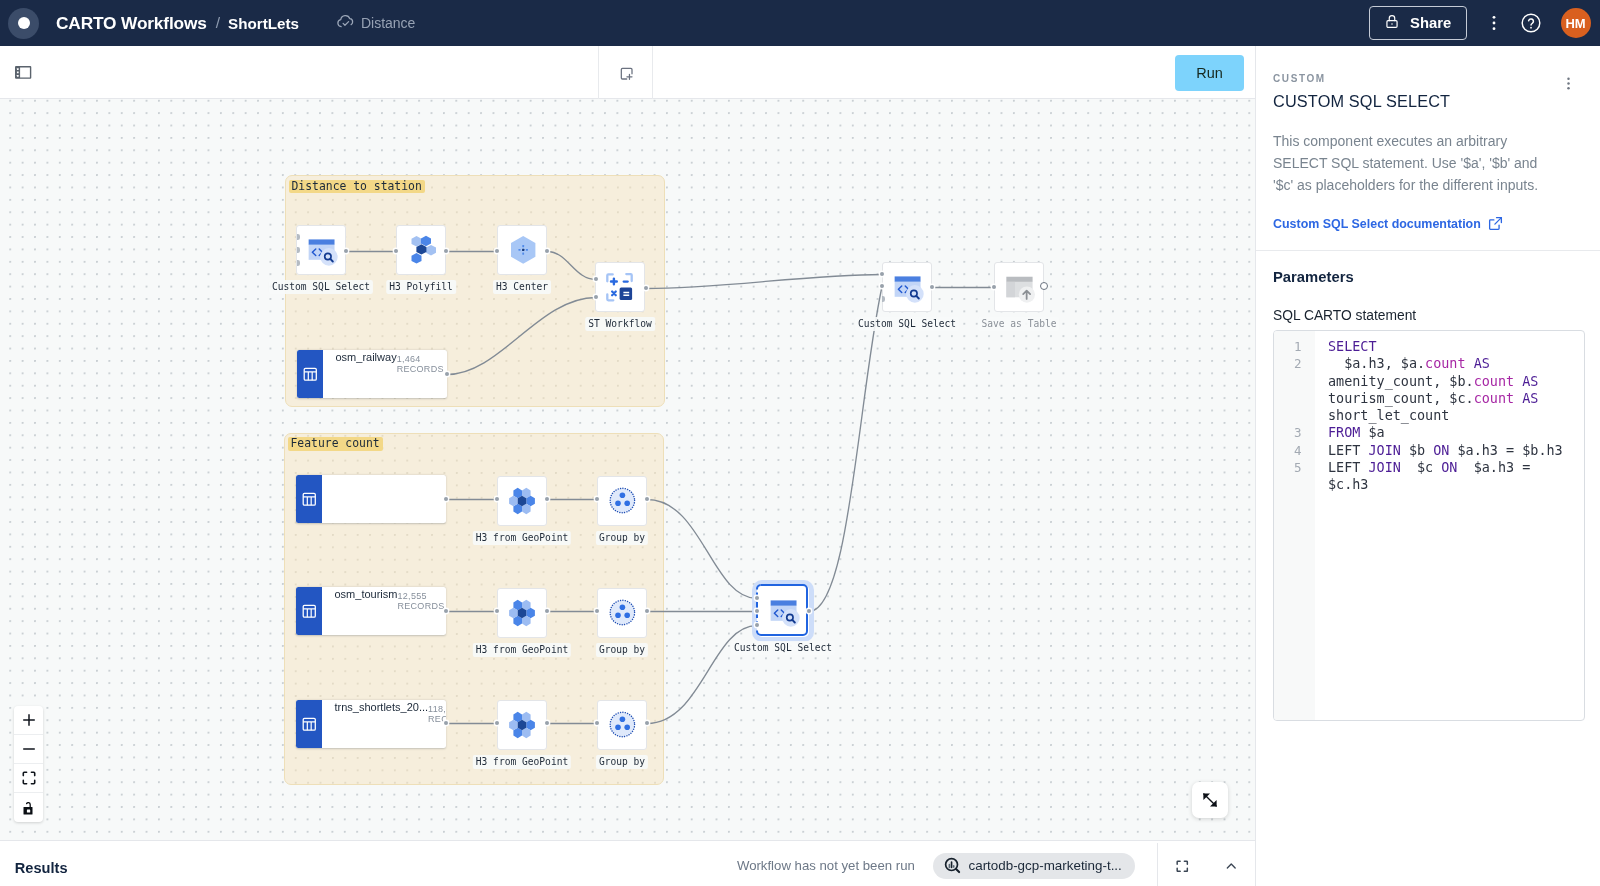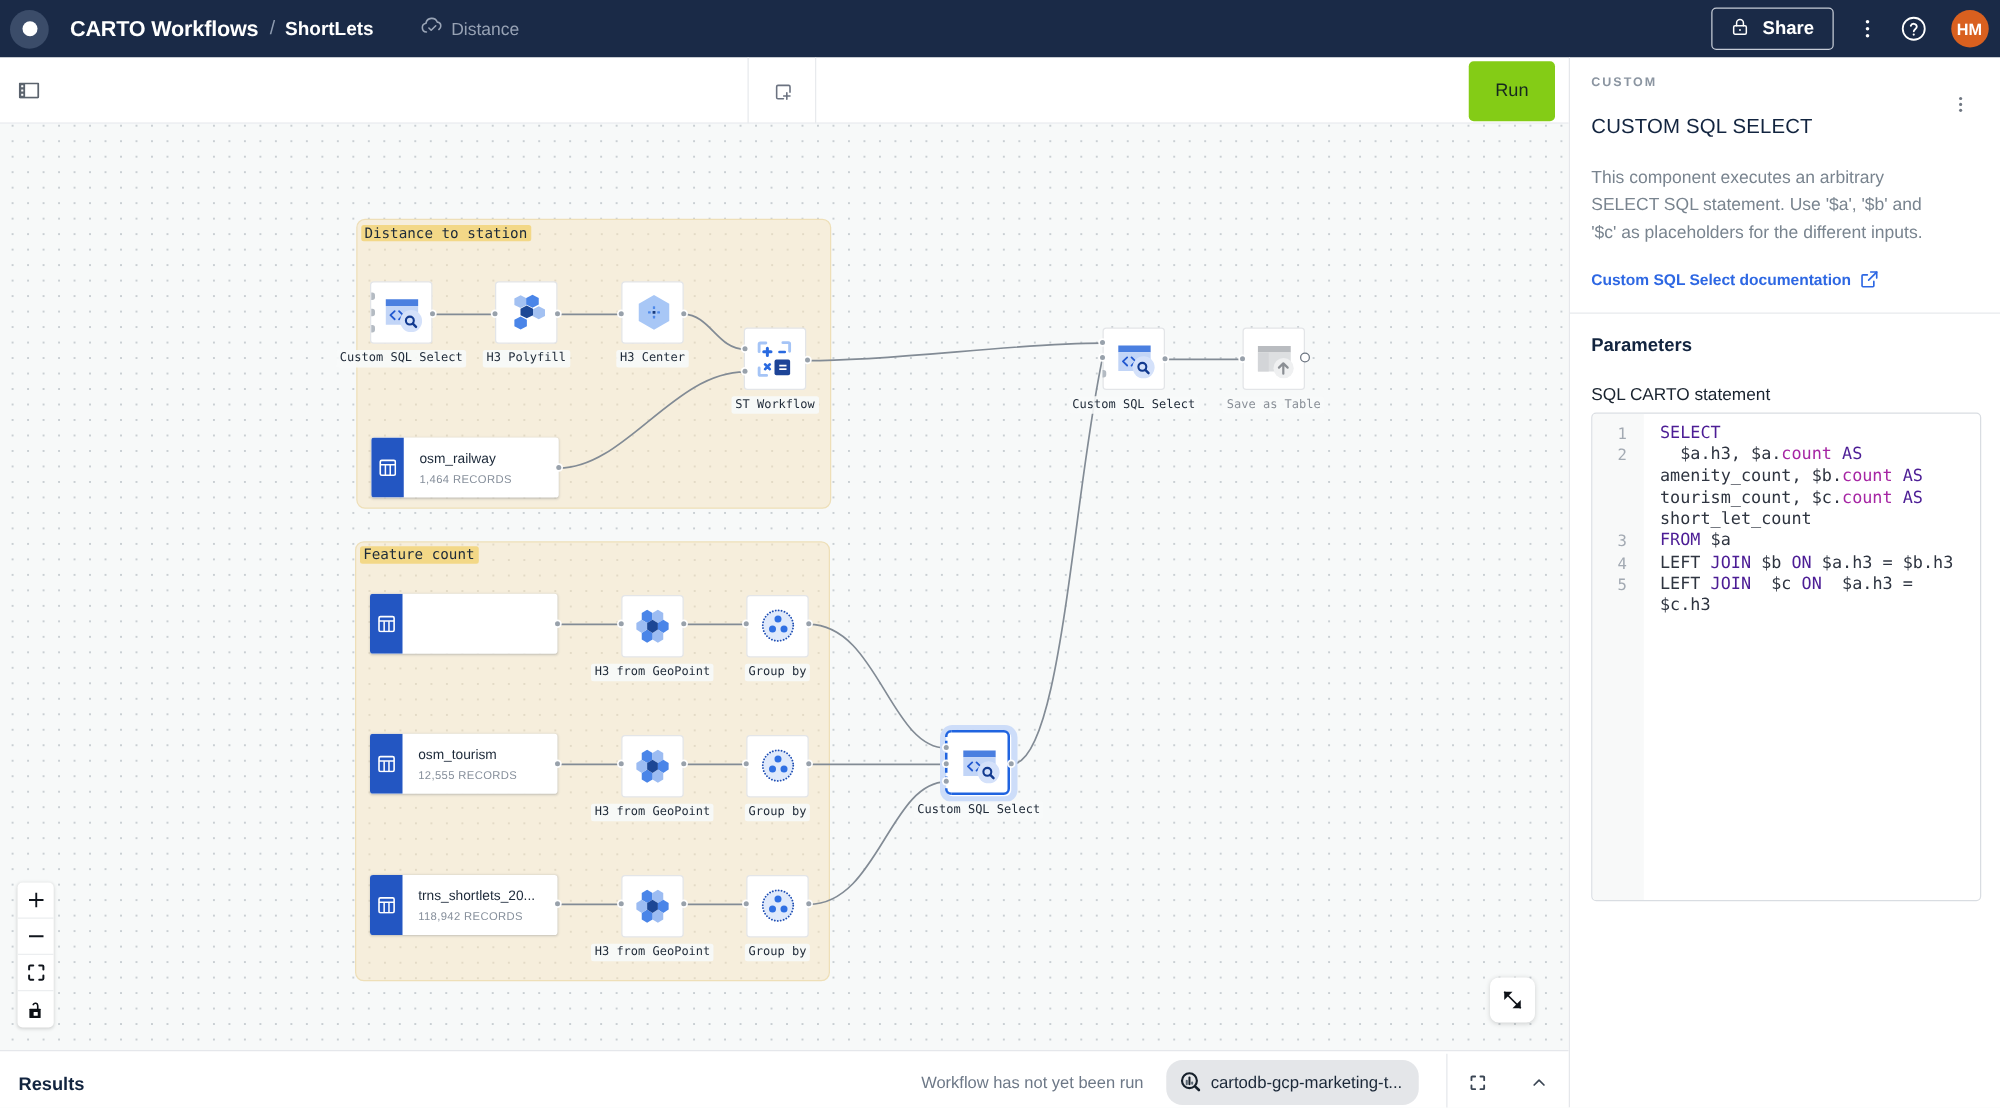--- a/index.html
+++ b/index.html
@@ -53,22 +53,22 @@
   .toolbar {
     position:absolute; left:0; top:46px; width:1255px; height:53px;
     background:#fff; border-bottom:1px solid #e5e7eb;
     display:flex; align-items:center;
   }
   .tb-left { width:599px; height:53px; display:flex; align-items:center; border-right:1px solid #e8eaed; }
   .tb-left .ic { margin-left:15.4px; margin-top:1.5px; display:flex; }
   .tb-mid { width:53.7px; height:53px; padding-top:3.5px; padding-left:2.5px; display:flex; align-items:center; justify-content:center; border-right:1px solid #e8eaed; }
   .tb-right { flex:1; height:53px; display:flex; align-items:center; justify-content:flex-end; padding-right:11px; padding-top:1px; }
   .run-btn {
-    height:48px; min-width:69px; padding:0 16px; border-radius:4px;
-    background:#84cc16; border:none; color:#16281f; font-size:14.5px; font-weight:400;
+    height:36px; min-width:69px; padding:0 16px; border-radius:4px;
+    background:#7dd3fc; border:none; color:#16281f; font-size:14.5px; font-weight:400;
     display:flex; align-items:center; justify-content:center; cursor:pointer;
     font-family:"Liberation Sans", sans-serif;
   }
 
   
   .canvas {
     position:absolute; left:0; top:99px; width:1255px; height:741px;
     background-color:#F7F9F9;
     background-image: radial-gradient(circle at 0.8px 0.8px, #c9cfd3 0.85px, transparent 1.05px);
     background-size:12.4px 12.4px;
@@ -101,21 +101,21 @@
   .node-label {
     position:absolute; left:50%; transform:translateX(-50%);
     top:55px; white-space:nowrap;
     font-family:"DejaVu Sans Mono", monospace;
     font-size:9.6px; color:#1e2937; background:rgba(247,249,249,0.9);
     padding:1px 3px; border-radius:2px; line-height:1.25;
   }
   .src-node { position:absolute; width:150px; height:47.5px; display:flex;
     background:#fff; border-radius:2.5px; box-shadow:0 0.5px 2px rgba(20,30,50,.22); overflow:hidden; }
   .src-ico { width:25.5px; background:#2356C2; display:flex; align-items:center; justify-content:center; flex:0 0 auto;}
-  .src-txt { flex:1; display:flex; flex-direction:column; justify-content:center; padding-left:13px; }
+  .src-txt { flex:1; display:flex; justify-content:center; padding-left:13px; }
   .src-name { font-size:11px; color:#1b2838; font-weight:400; line-height:13px; margin-top:1px; }
   .src-recs { font-size:9px; color:#868f9b; letter-spacing:0.3px; margin-top:4px; line-height:10px; }
 
   .port { position:absolute; width:4.6px; height:4.6px; border-radius:50%; background:#98a1ab; box-shadow:0 0 0 1.4px rgba(255,255,255,0.95); }
   .port-out-open { position:absolute; width:8px; height:8px; border-radius:50%; background:#fff; border:1.4px solid #6b7480; }
 
   .zoom-ctrl {
     position:absolute; left:14px; top:607px; width:29px;
     background:#fff; border-radius:4px; box-shadow:0 1px 3px rgba(0,0,0,.16);
     overflow:hidden;
@@ -133,34 +133,34 @@
 
   
   .results {
     position:absolute; left:0; top:840px; width:1255px; height:46px;
     background:#fff; border-top:1px solid #e5e7eb; display:flex; align-items:center;
   }
   .results-title { position:absolute; left:14.8px; top:18.5px; font-size:14.6px; font-weight:700; color:#12243f; }
   .results-right { margin-left:auto; display:flex; align-items:center; height:46px; padding-top:4.5px; }
   .results-status { font-size:13.2px; color:#6d7887; margin-right:17.7px; }
   .conn-pill {
-    display:flex; align-items:center; gap:7px; height:36px; padding:0 13px 0 11px;
+    display:flex; align-items:center; gap:7px; height:26px; padding:0 13px 0 11px;
     background:#e4e6e9; border-radius:13px; font-size:13.4px; color:#1b2838;
     font-weight:400; cursor:pointer;
   }
   .results-btns { display:flex; align-items:center; height:46px; border-left:1px solid #e5e7eb; margin-left:22.2px; }
   .results-btns .icon-btn { width:48.5px; height:46px; color:#3b4654; }
 
   
   .panel {
     position:absolute; left:1255px; top:46px; width:345px; height:840px;
     background:#fff; border-left:1px solid #e5e7eb; overflow:hidden;
   }
   .panel-head { position:absolute; left:0; top:0; width:345px; }
-  .panel-cat { position:absolute; left:17px; top:15px; font-size:10px; letter-spacing:1.6px; color:#8b95a1; font-weight:700; }
+  .panel-cat { position:absolute; left:17px; top:27px; font-size:10px; letter-spacing:1.6px; color:#8b95a1; font-weight:700; }
   .panel-title { position:absolute; left:17px; top:45.5px; font-size:16.3px; color:#12243f; font-weight:400; letter-spacing:0.15px; }
   .panel-menu { position:absolute; right:25px; top:30px; cursor:pointer; }
   .panel-desc { position:absolute; left:17px; top:84px; width:280px; font-size:14px; line-height:22.1px; color:#79848f; }
   .panel-link {
     position:absolute; left:17px; top:169px; font-size:12.45px; color:#2d67e3; font-weight:700;
     display:flex; align-items:center; gap:6px; cursor:pointer;
   }
   .panel-sep { position:absolute; left:0; top:204px; width:345px; height:1px; background:#e8eaed; }
   .panel-params { position:absolute; left:17px; top:223px; font-size:14.8px; font-weight:700; color:#12243f; }
   .panel-field { position:absolute; left:17px; top:262px; font-size:13.8px; color:#18222e; }

